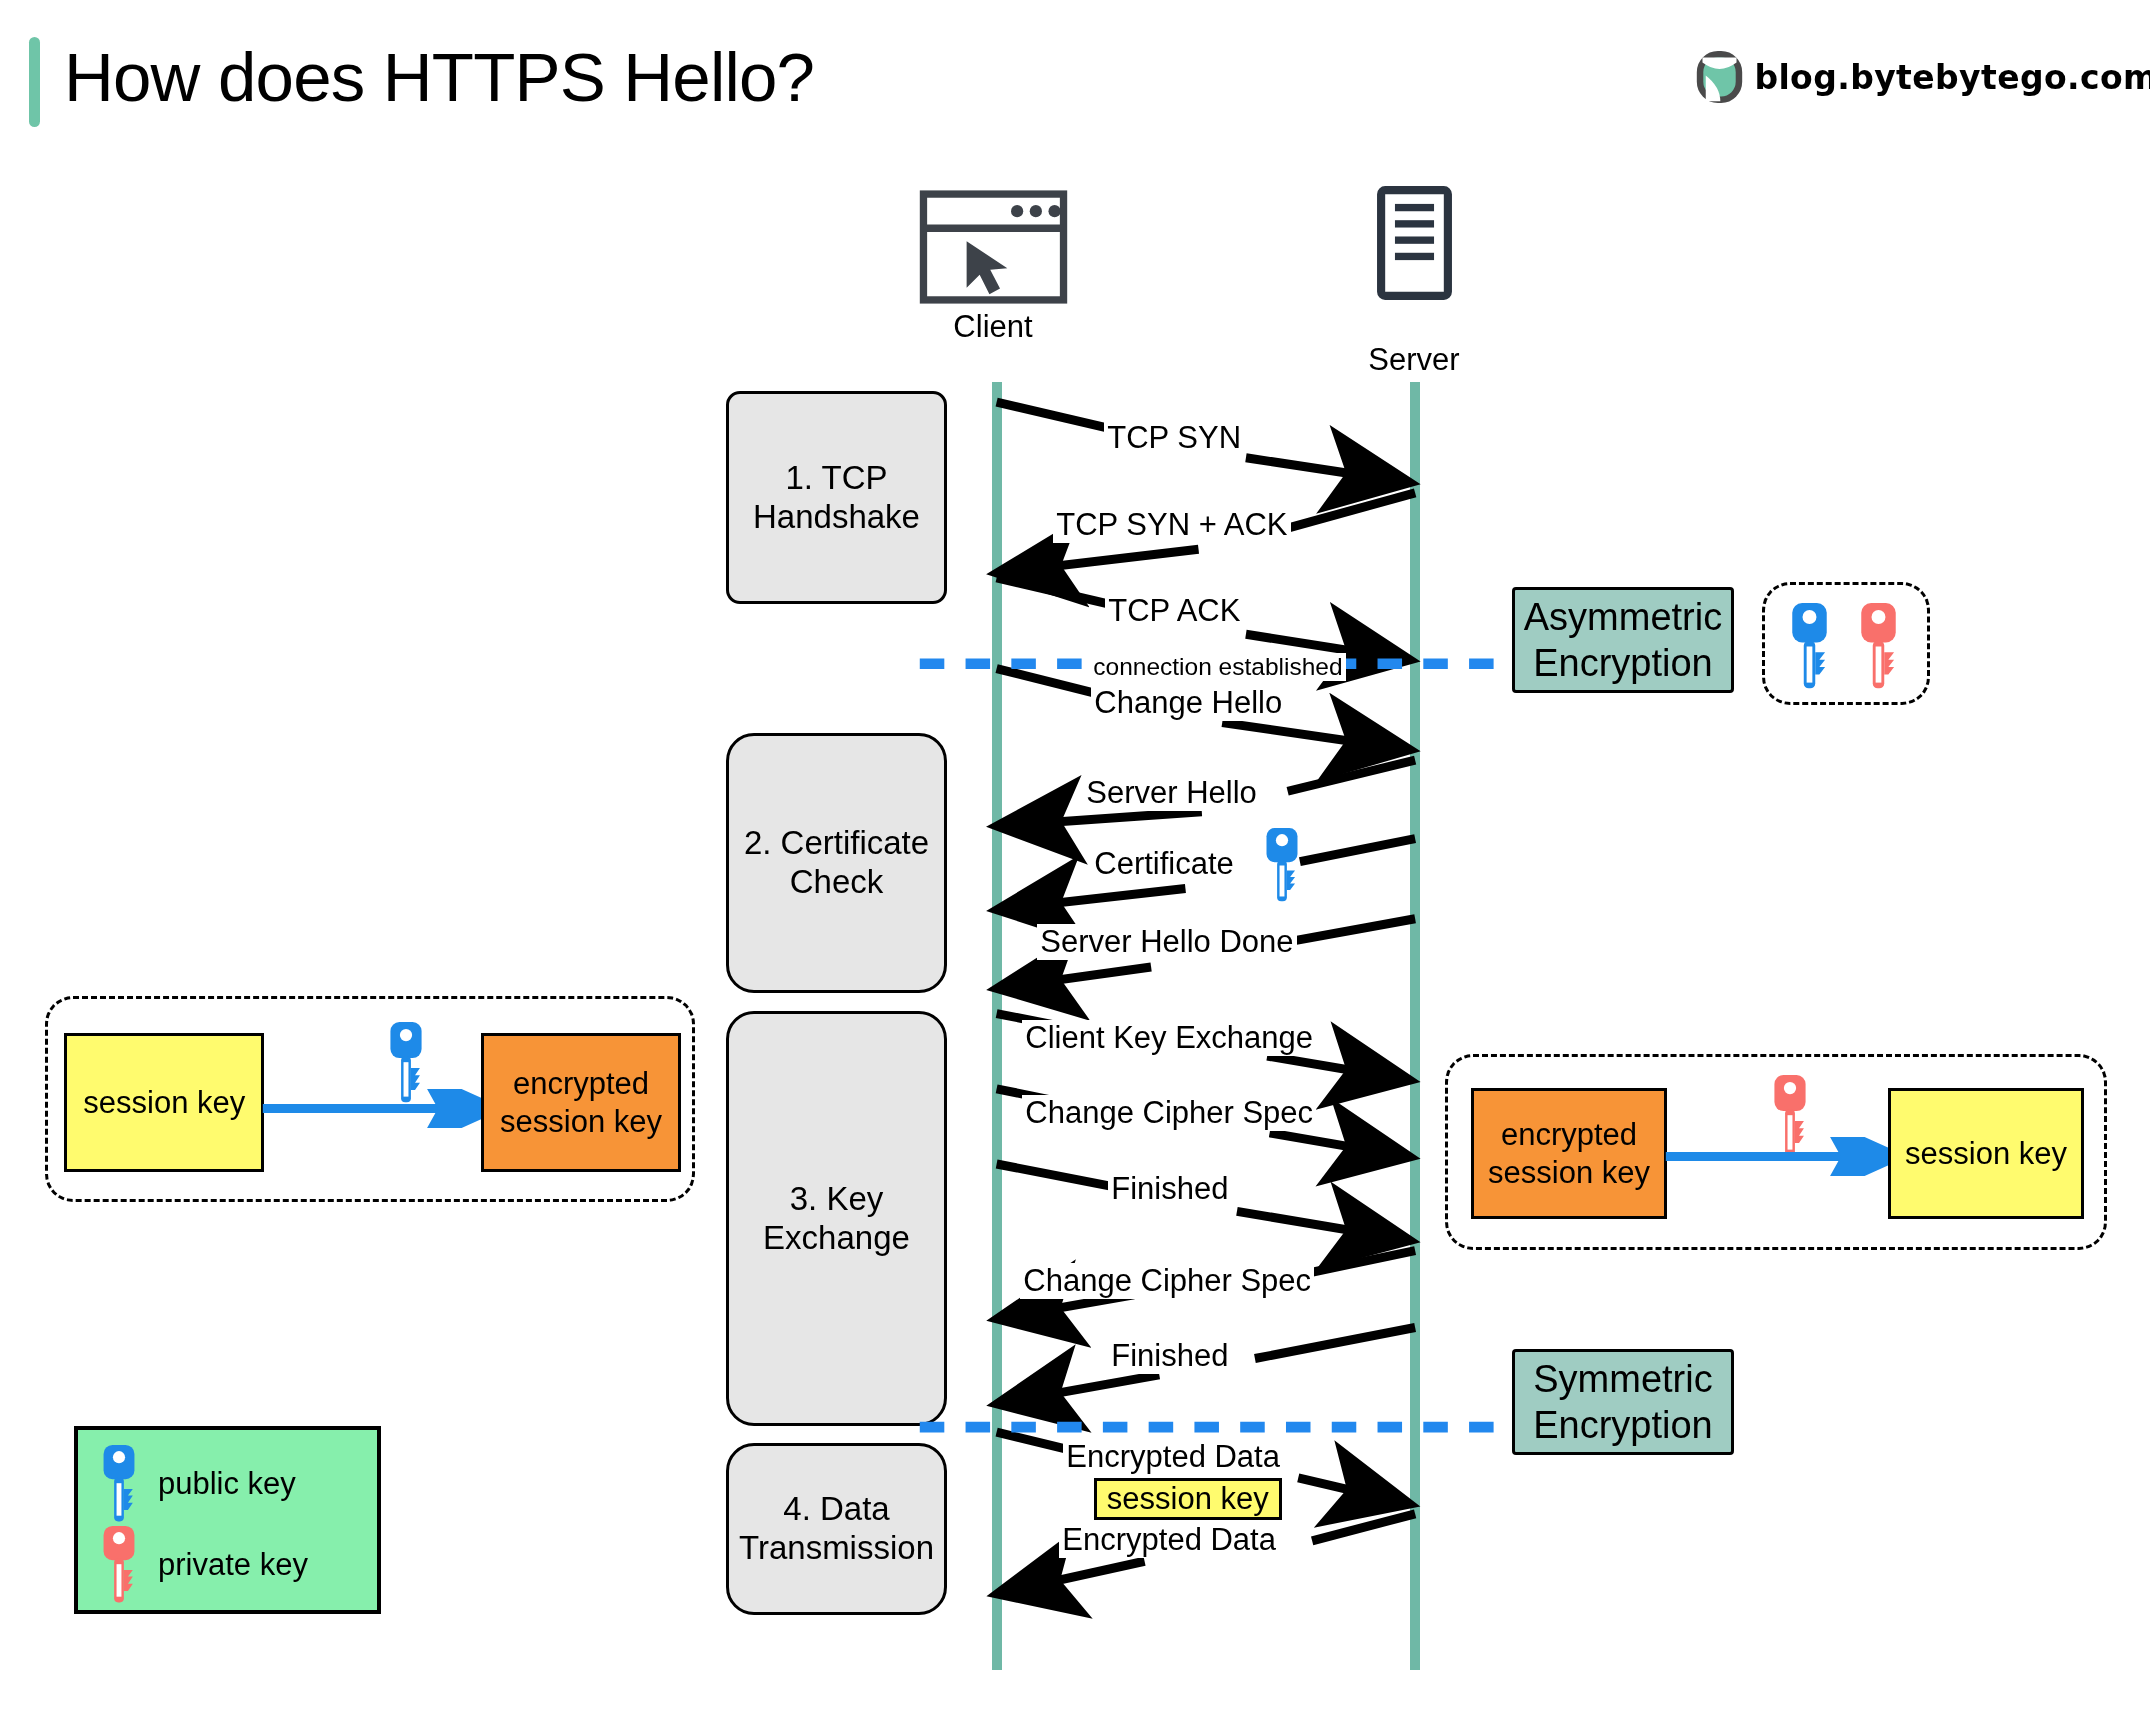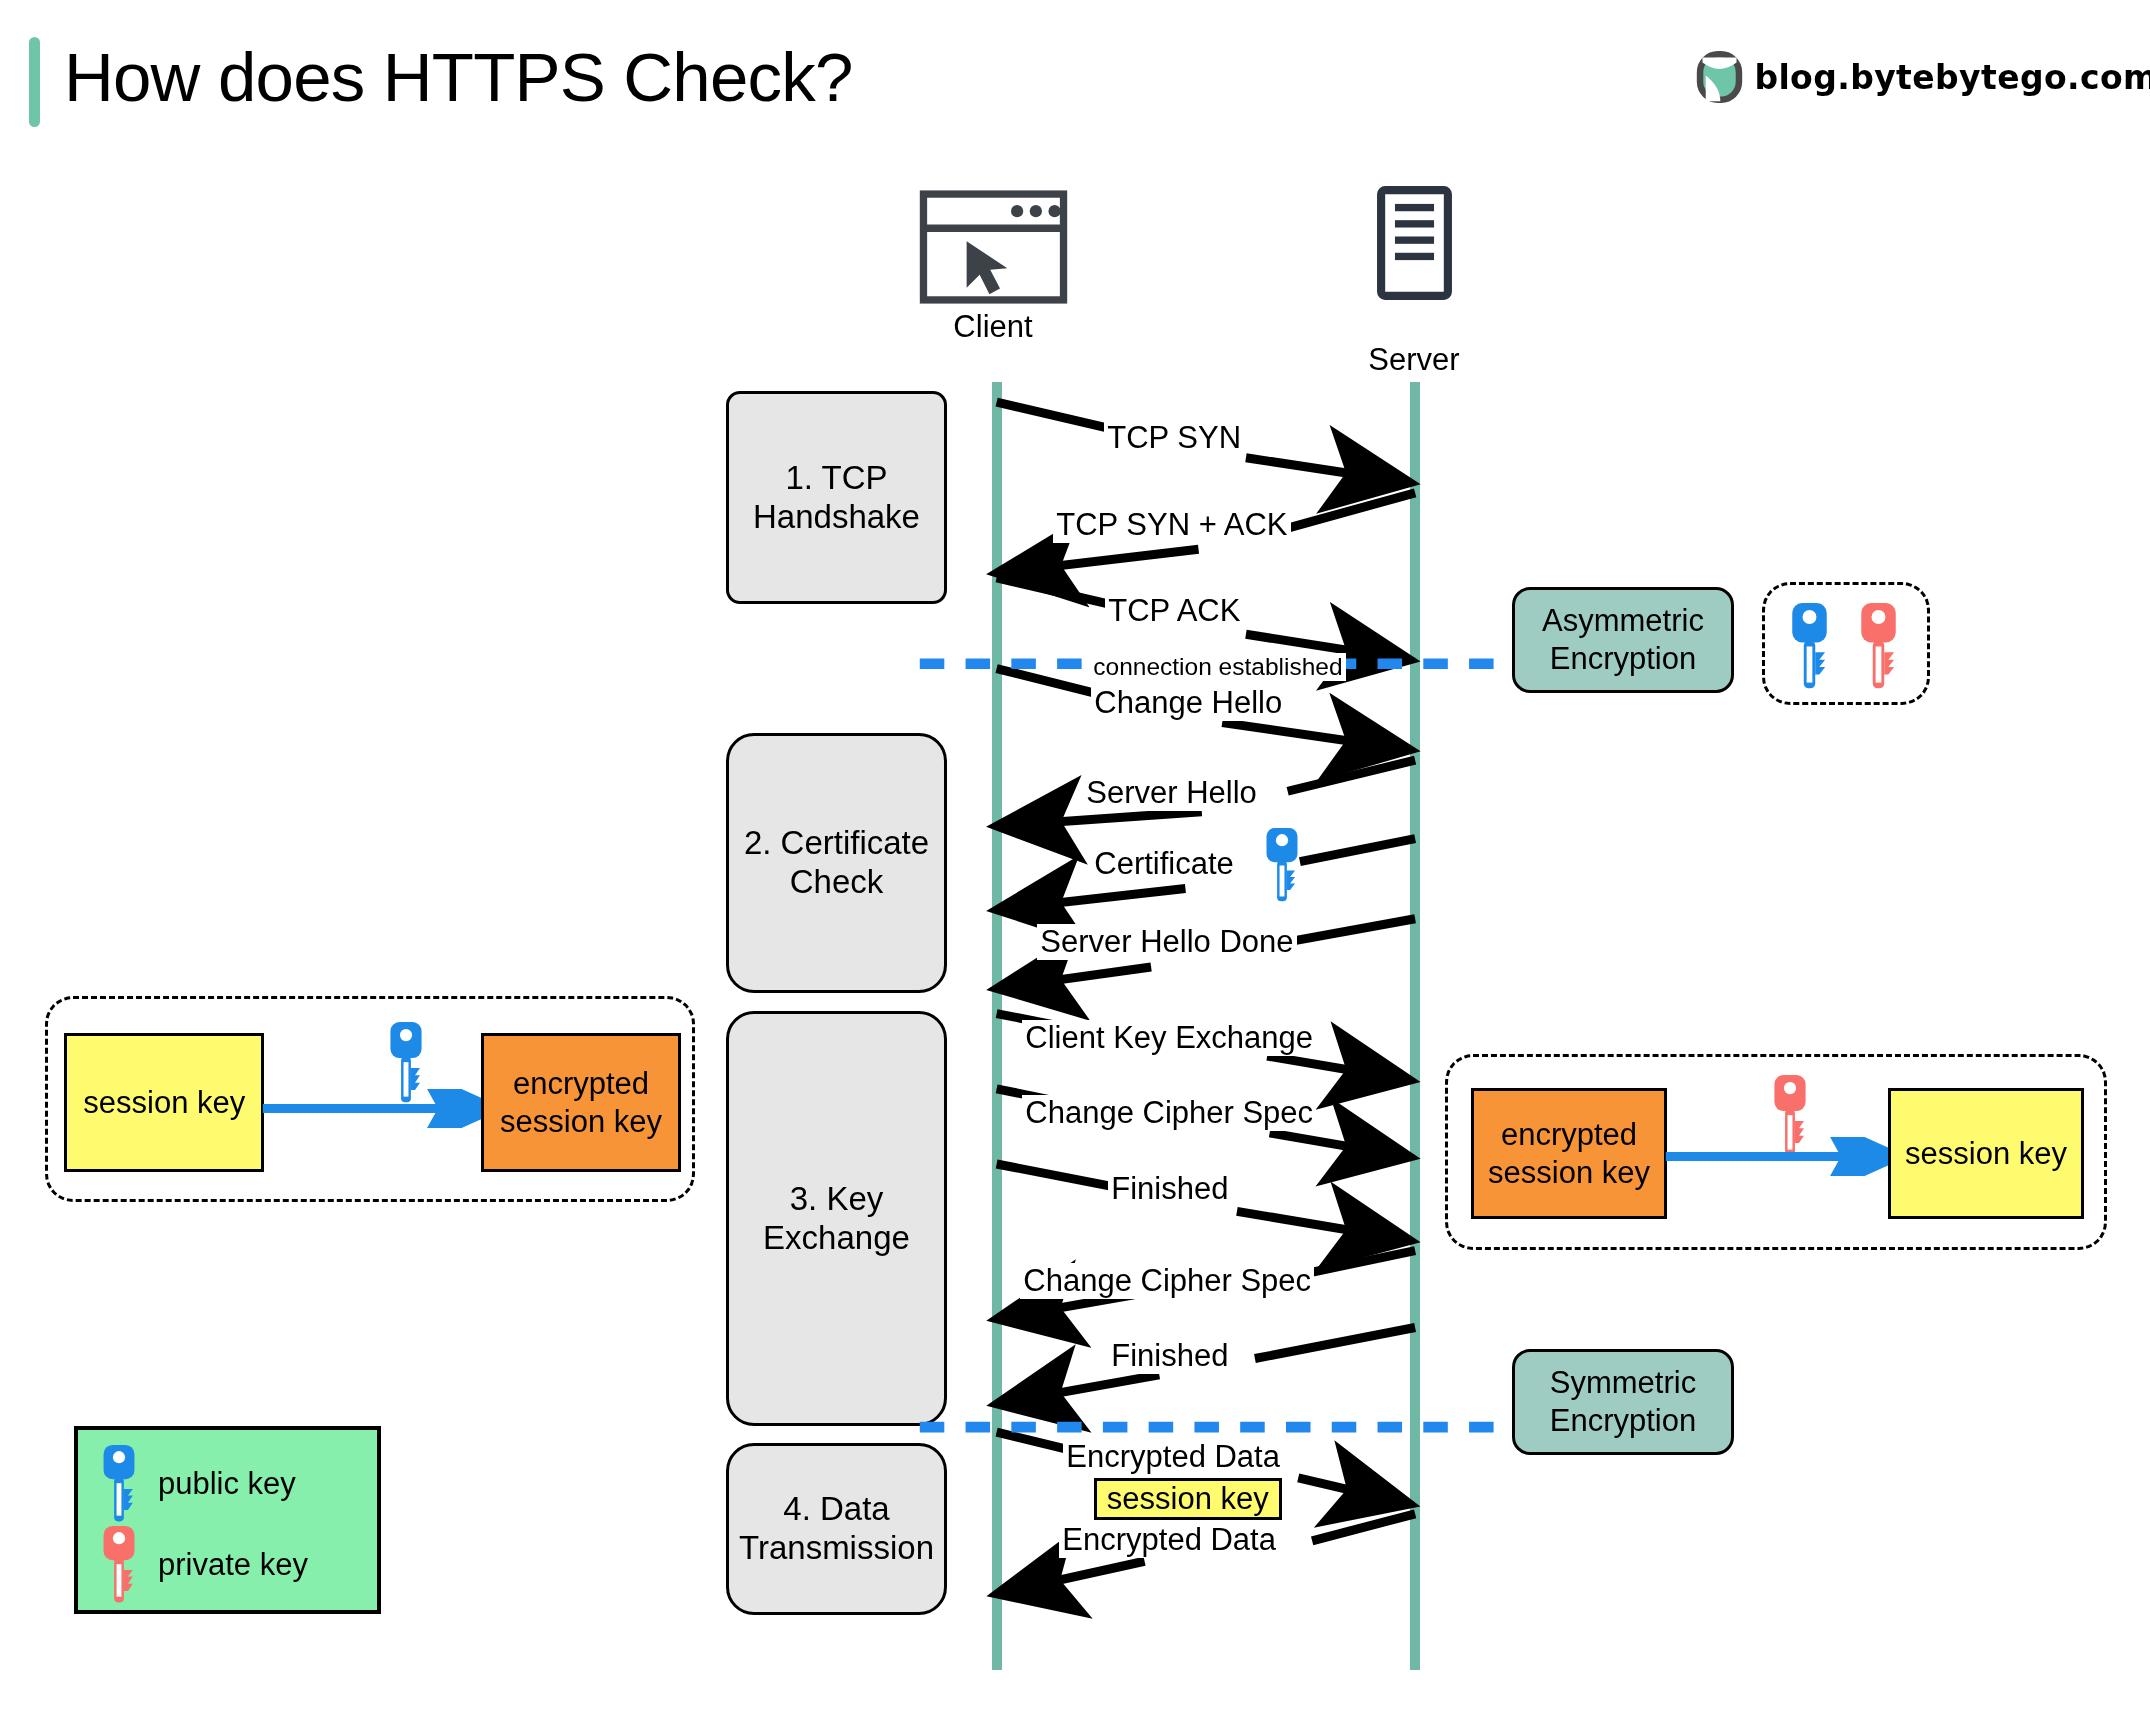--- a/index.html
+++ b/index.html
@@ -71,26 +71,26 @@
     text-align:center;
     font-size:33px;
     line-height:1.18;
     box-sizing:border-box;
   }
 
   
   .enc-box{
     background:#9FCCC2;
     border:3.3px solid #000;
-    border-radius:18px;
+    border-radius:4px;
     display:flex;
     align-items:center;
     justify-content:center;
     text-align:center;
-    font-size:31px;
+    font-size:38px;
     line-height:1.22;
     box-sizing:border-box;
   }
 
   
   .dashed-panel{
     border:3.3px dashed #000;
     border-radius:28px;
     box-sizing:border-box;
     background:#fff;
@@ -155,21 +155,21 @@
     width:2151px; height:1719px;
     pointer-events:none;
   }
 </style>
 </head>
 <body>
 
 <div id="canvas">
 
   <div class="abs" id="title-bar"></div>
-  <div class="abs" id="page-title">How does HTTPS Check?</div>
+  <div class="abs" id="page-title">How does HTTPS Hello?</div>
 
   <div class="abs" id="brand">
     <svg width="47" height="52" viewBox="0 0 58 64">
       <rect x="5" y="4" width="48" height="56" rx="22" fill="#6FC5A8" stroke="#4a4a4a" stroke-width="8"></rect>
       <path d="M8 14 Q29 30 50 14 L50 8 L8 8 Z" fill="#fff"></path>
       <path d="M12 30 Q30 44 30 62 L12 62 Z" fill="#fff"></path>
     </svg>
     <span id="brand-text">blog.bytebytego.com</span>
   </div>
 

